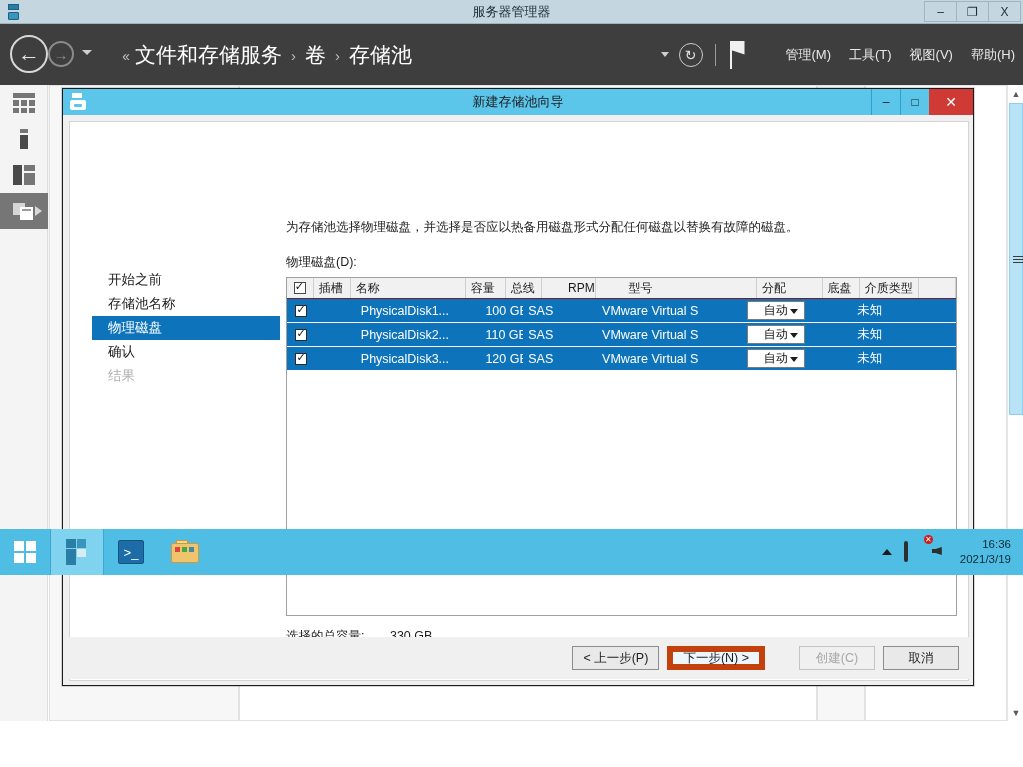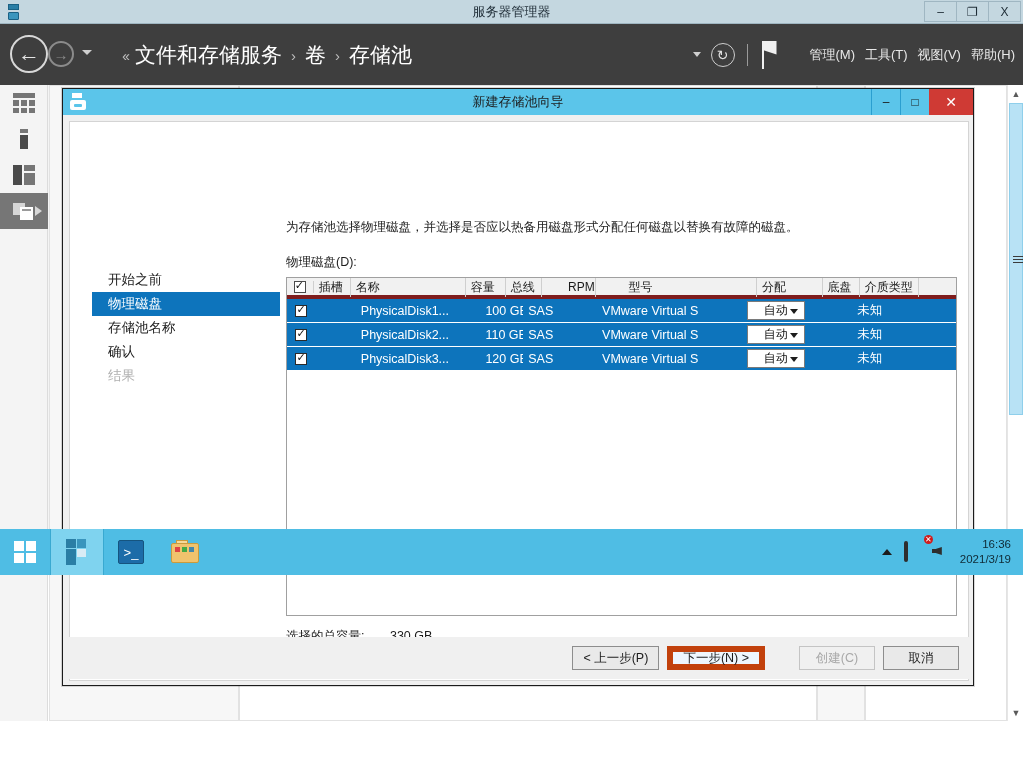--- a/index.html
+++ b/index.html
@@ -70,21 +70,21 @@
     color: #e0e0e0; font-size: 14px; display: flex; align-items: center; justify-content: center;
     margin-right: 12px;
   }
   .hdr-divider { width: 1px; height: 22px; background: #9a9a9a; margin-right: 14px; }
   .hdr-flag {
     width: 20px; height: 28px; position: relative; margin-right: 18px;
   }
   .hdr-flag .pole { position:absolute; left:0; top:0; width:2px; height:28px; background:#f0f0f0; }
   .hdr-flag .cloth { position:absolute; left:2px; top:0; width:13px; height:14px; background:#f0f0f0;
                      clip-path: polygon(0 0, 100% 0, 100% 100%, 0 70%); }
-  .hdr-menu { color: #e8e8e8; font-size: 13px; margin-left: 10px; }
+  .hdr-menu { color: #e8e8e8; font-size: 13px; margin-left: 18px; }
 
   .sm-left {
     position: absolute; left: 0; top: 85px; width: 48px; height: 636px;
     background: #f4f4f4; border-right: 1px solid #dcdcdc;
   }
   .navicon { position: relative; width: 48px; height: 36px; }
   .navicon.sel { background: #767676; }
   .navicon .gl { position: absolute; left: 13px; top: 8px; }
   .ni-arrow {
     position: absolute; right: 6px; top: 13px; width: 0; height: 0;
@@ -157,21 +157,21 @@
   .wz-nav-item.dis { color: #b0b0b0; }
 
   .wz-main { position: absolute; left: 216px; top: 96px; width: 676px; }
   .wz-desc { font-size: 12.5px; color: #1d1d1d; line-height: 18px; }
   .wz-sublabel { margin-top: 18px; font-size: 12.5px; color: #1d1d1d; }
 
   .grid {
     margin-top: 6px; width: 671px; height: 339px;
     border: 1px solid #a0a0a0; background: #ffffff; overflow: hidden;
   }
-  .grid-head { display: flex; height: 21px; background: #f1f1f1; border-bottom: 4px solid #7f1d1d; align-items: center; }
+  .grid-head { display: flex; height: 21px; background: #f1f1f1; border-bottom: 1px solid #7f1d1d; }
   .gh {
     border-right: 1px solid #cfcfcf; font-size: 12px; color: #1b1b1b;
     line-height: 20px; padding-left: 5px; overflow: hidden; white-space: nowrap;
   }
   .gh.chk { display: flex; align-items: center; justify-content: center; padding-left: 0; }
   .hdr-check {
     width: 12px; height: 12px; border: 1px solid #4a4a4a; background: #ffffff;
     position: relative;
   }
   .hdr-check::after {
@@ -390,22 +390,22 @@
         <div class="wz-btn">□</div>
         <div class="wz-btn close">✕</div>
       </div>
     </div>
 
     <div class="wz-inner">
 
 
       <div class="wz-nav">
         <div class="wz-nav-item">开始之前</div>
+        <div class="wz-nav-item">存储池名称</div>
         <div class="wz-nav-item sel">物理磁盘</div>
-        <div class="wz-nav-item">存储池名称</div>
         <div class="wz-nav-item">确认</div>
         <div class="wz-nav-item dis">结果</div>
       </div>
 
       <div class="wz-main">
         <div class="wz-desc">为存储池选择物理磁盘，并选择是否应以热备用磁盘形式分配任何磁盘以替换有故障的磁盘。</div>
         <div class="wz-sublabel">物理磁盘(D):</div>
 
         <div class="grid">
           <div class="grid-head">

